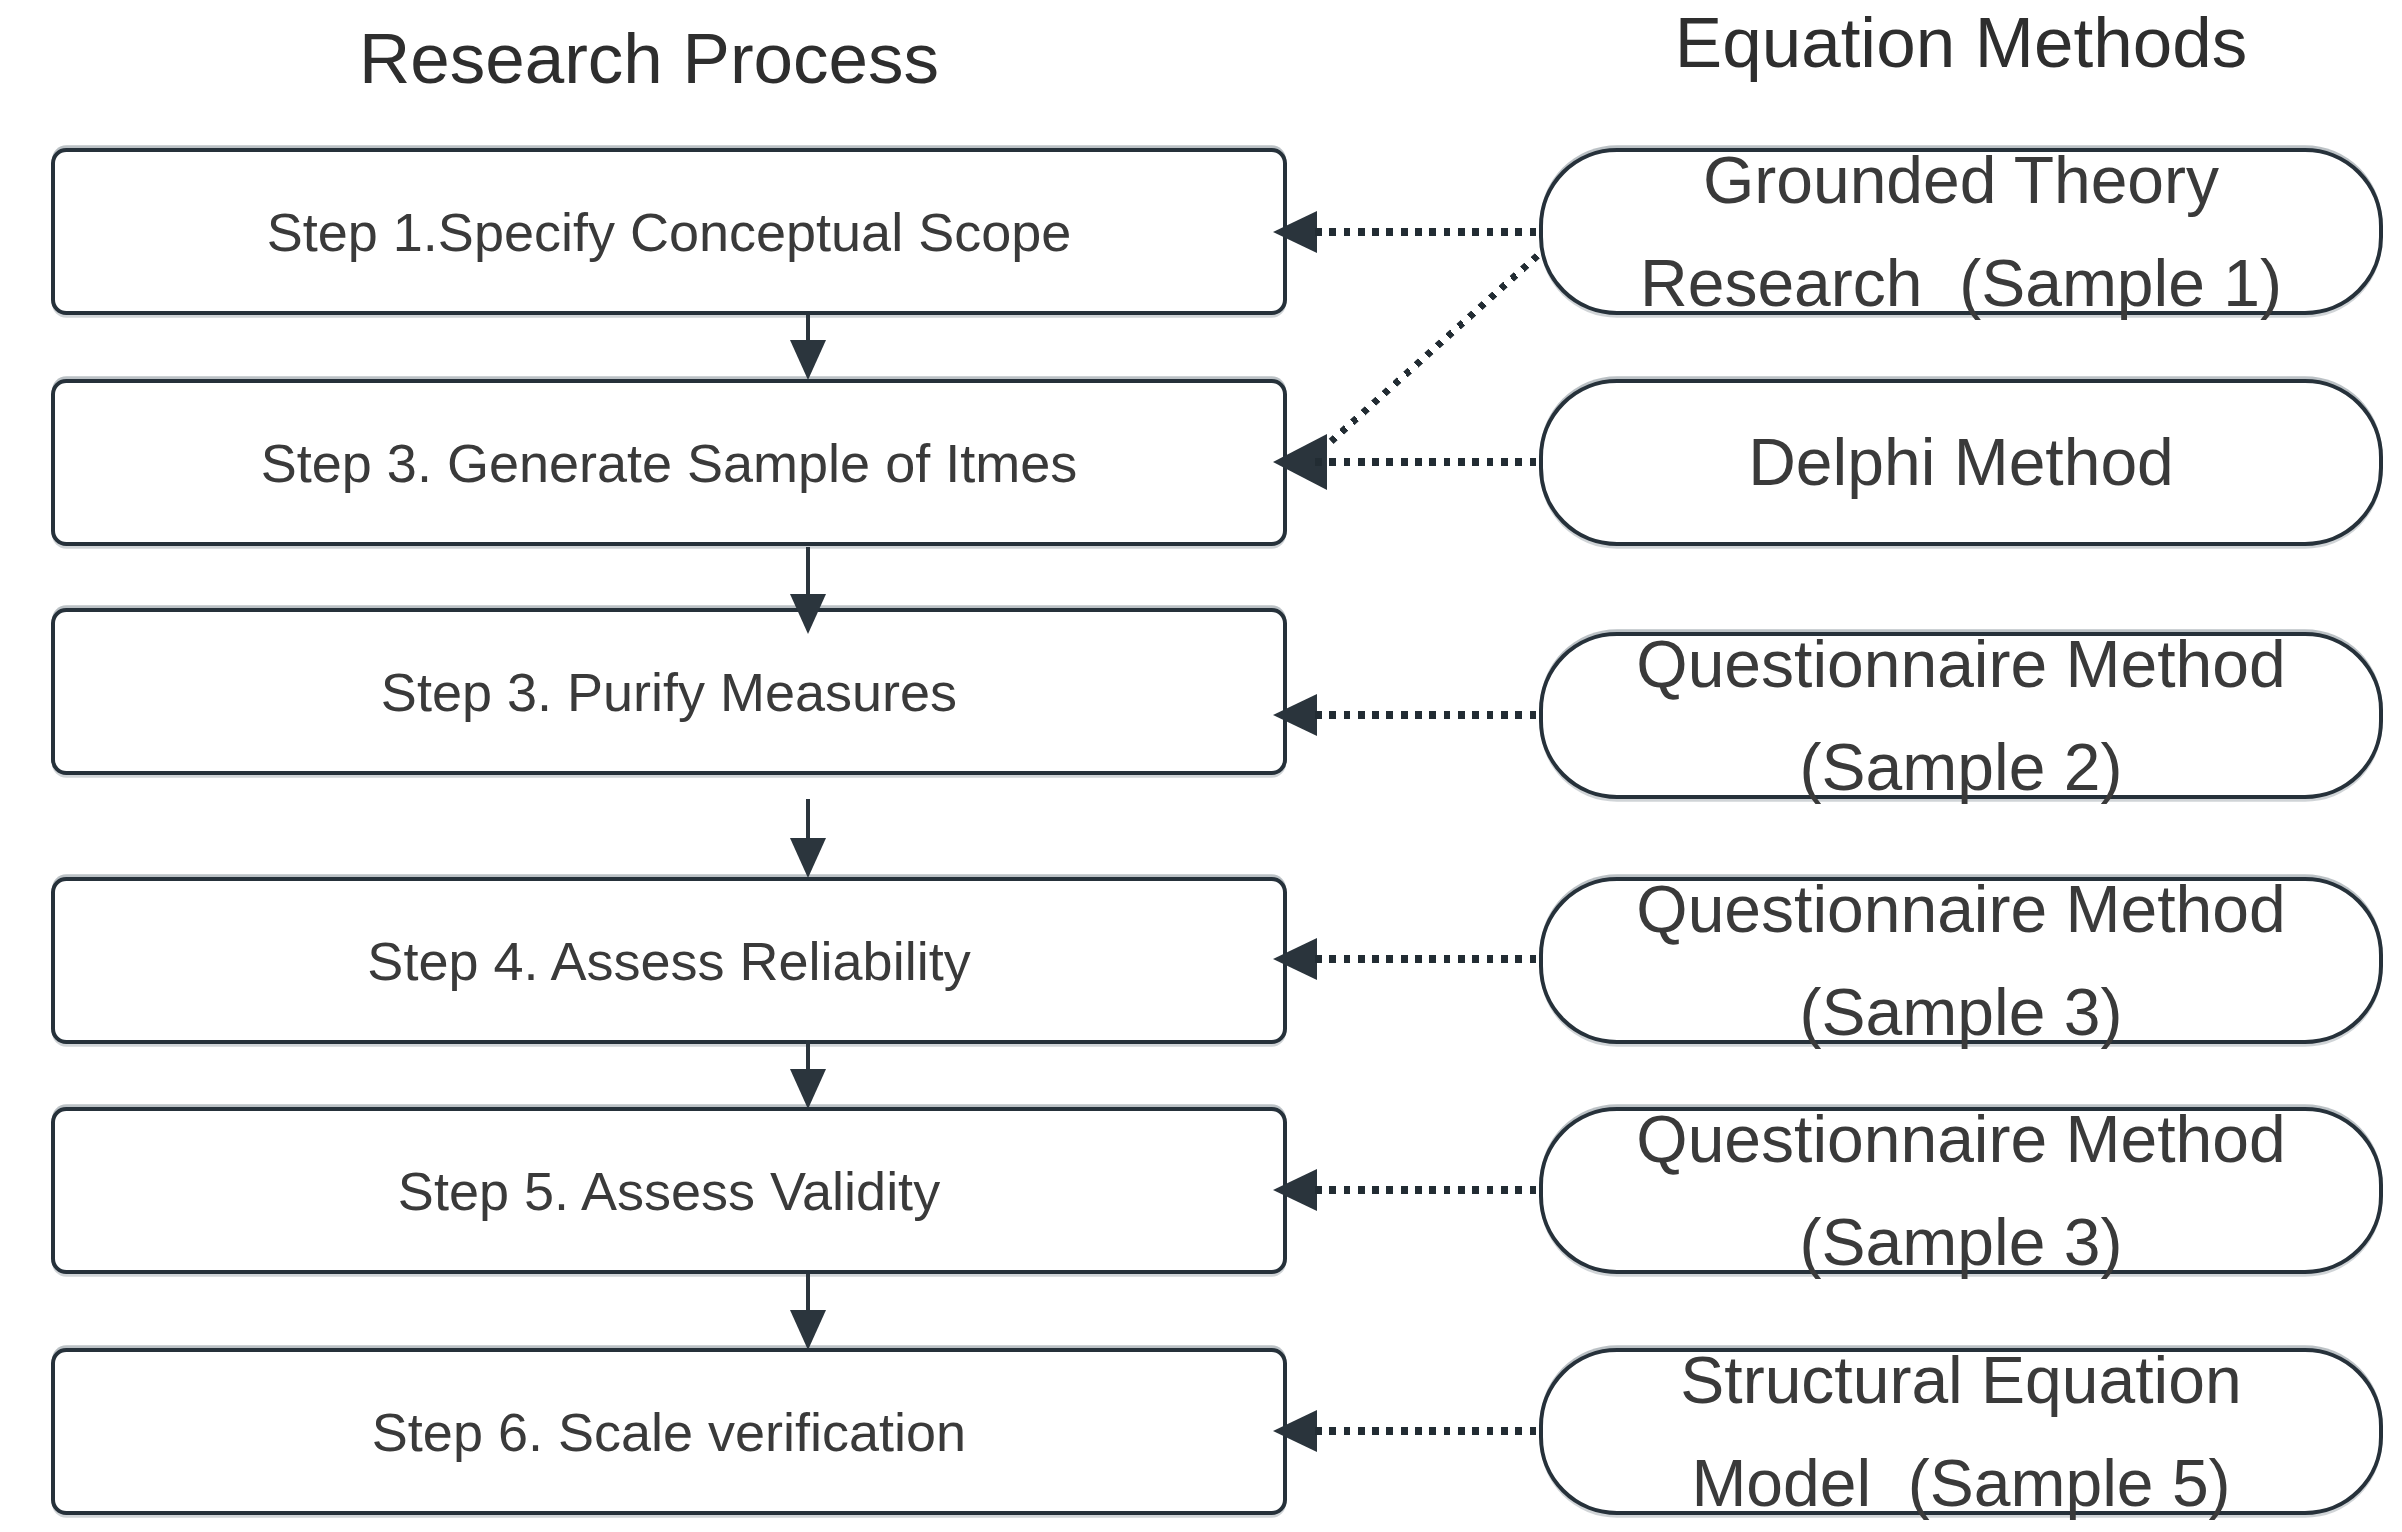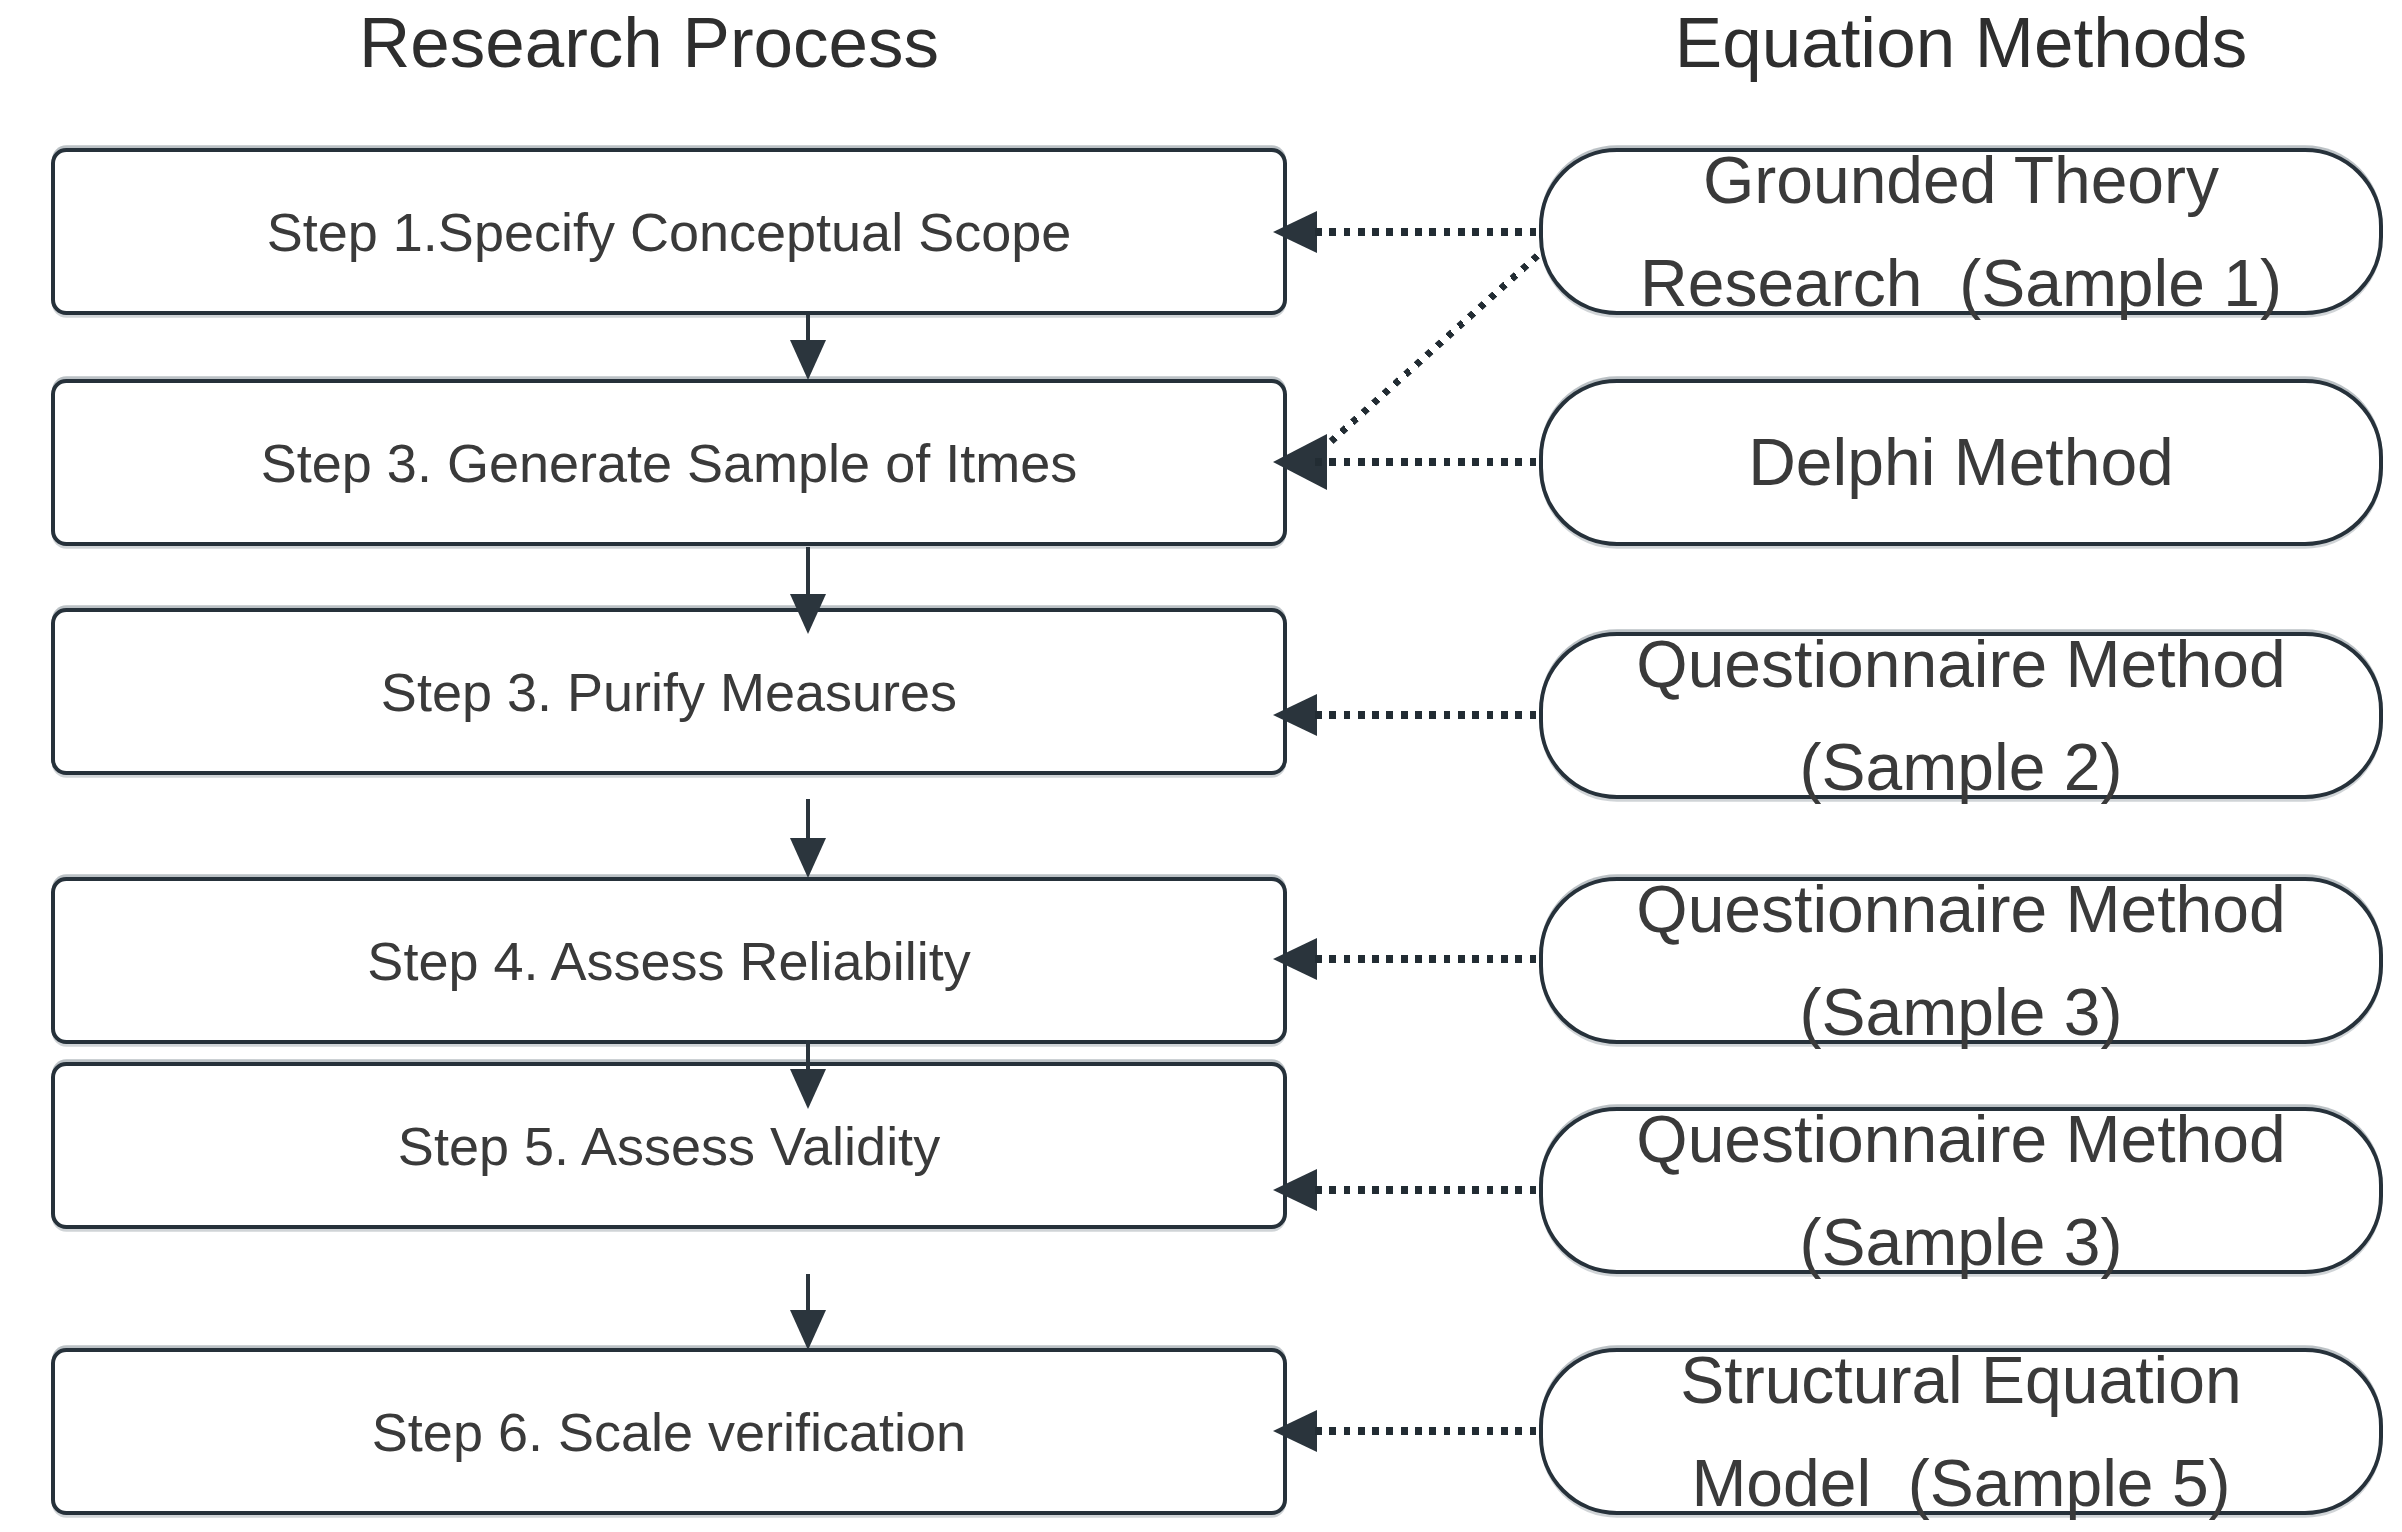--- a/index.html
+++ b/index.html
@@ -19,21 +19,21 @@
   .col-title {
     position: absolute;
     top: 1.9px;
     text-align: center;
     font-size: 71px;
     font-weight: 300;
     color: #2e2e2e;
     letter-spacing: 0px;
     white-space: nowrap;
   }
-  .title-left  { left: 31px;   width: 1236px; }
+  .title-left  { left: 31px;   width: 1236px; margin-top: 16px; }
   .title-right { left: 1539px; width: 844px;  }
 
   .node {
     position: absolute;
     background: #ffffff;
     border: 4.8px solid #26313a;
     box-sizing: border-box;
     display: flex;
     align-items: center;
     justify-content: center;
@@ -127,21 +127,21 @@
   </div>
   <div class="node step-box" style="top:379px">
     <span class="node-label">Step 3. Generate Sample of Itmes</span>
   </div>
   <div class="node step-box" style="top:608px">
     <span class="node-label">Step 3. Purify Measures</span>
   </div>
   <div class="node step-box" style="top:877px">
     <span class="node-label">Step 4. Assess Reliability</span>
   </div>
-  <div class="node step-box" style="top:1062px">
+  <div class="node step-box" style="top:1107px">
     <span class="node-label">Step 5. Assess Validity</span>
   </div>
   <div class="node step-box" style="top:1348px">
     <span class="node-label">Step 6. Scale verification</span>
   </div>
 
   <div class="node method-box" style="top:148px">
     <span class="node-label">Grounded Theory
 Research  (Sample 1)</span>
   </div>

